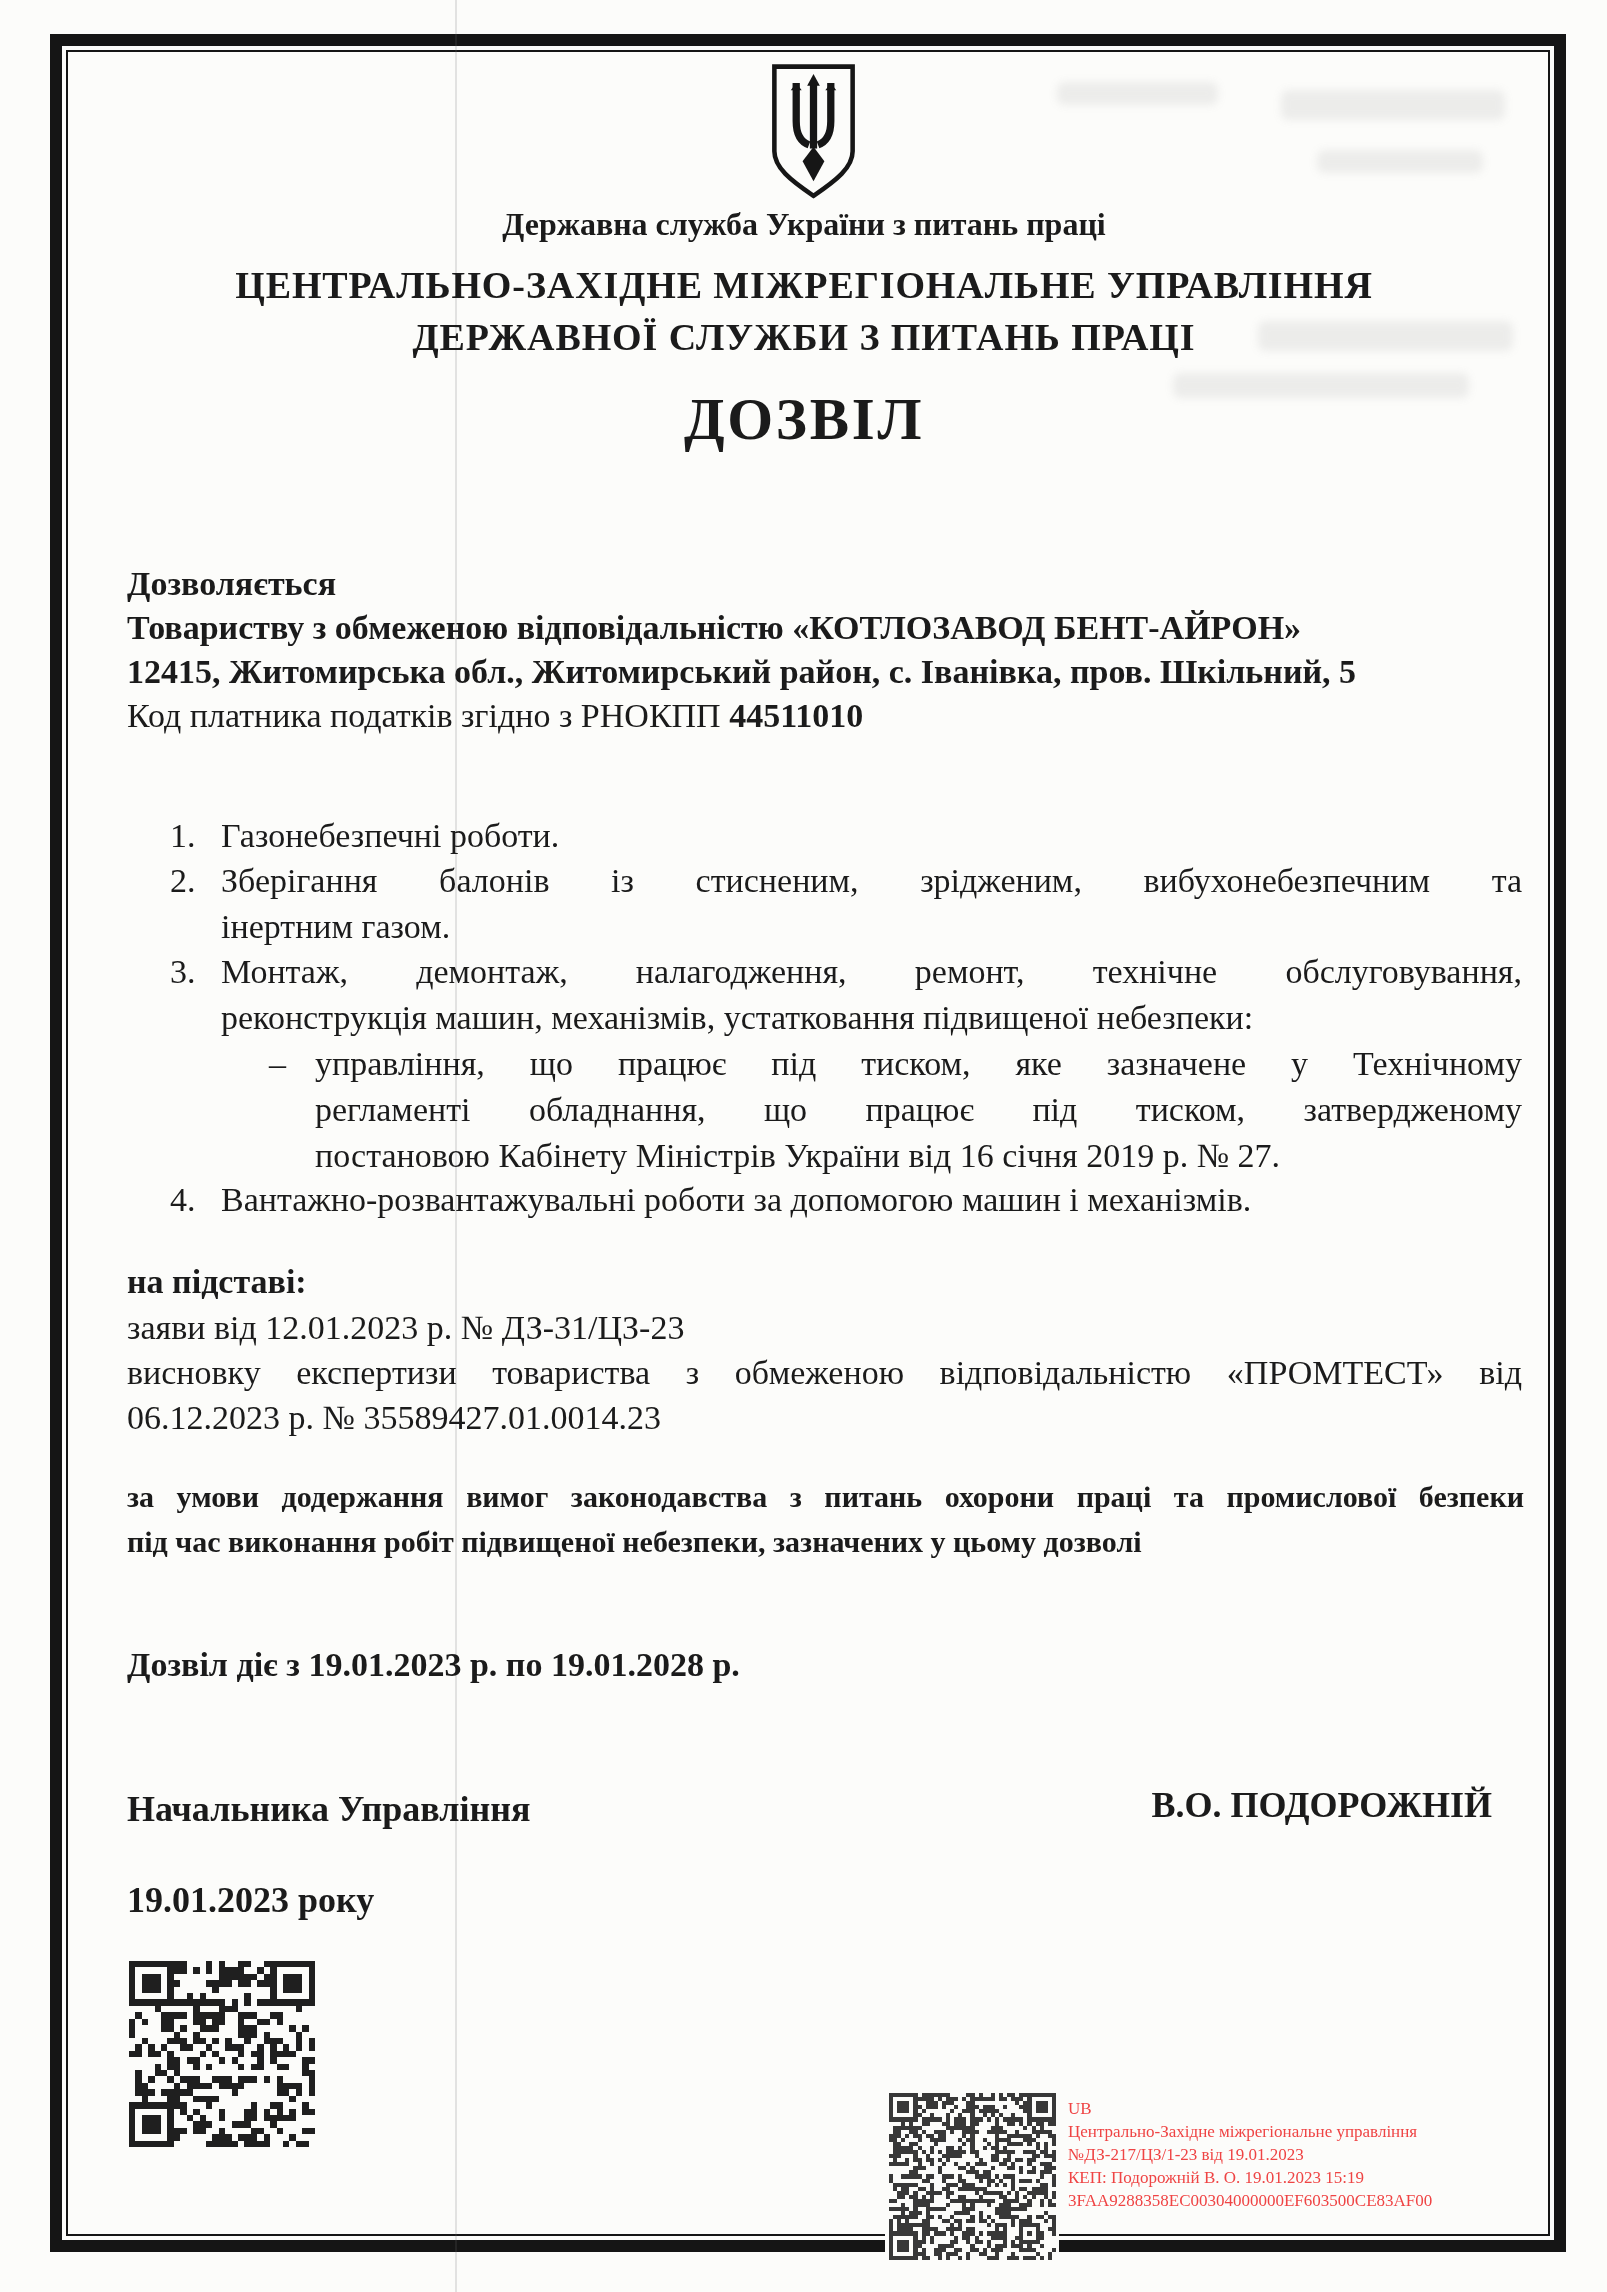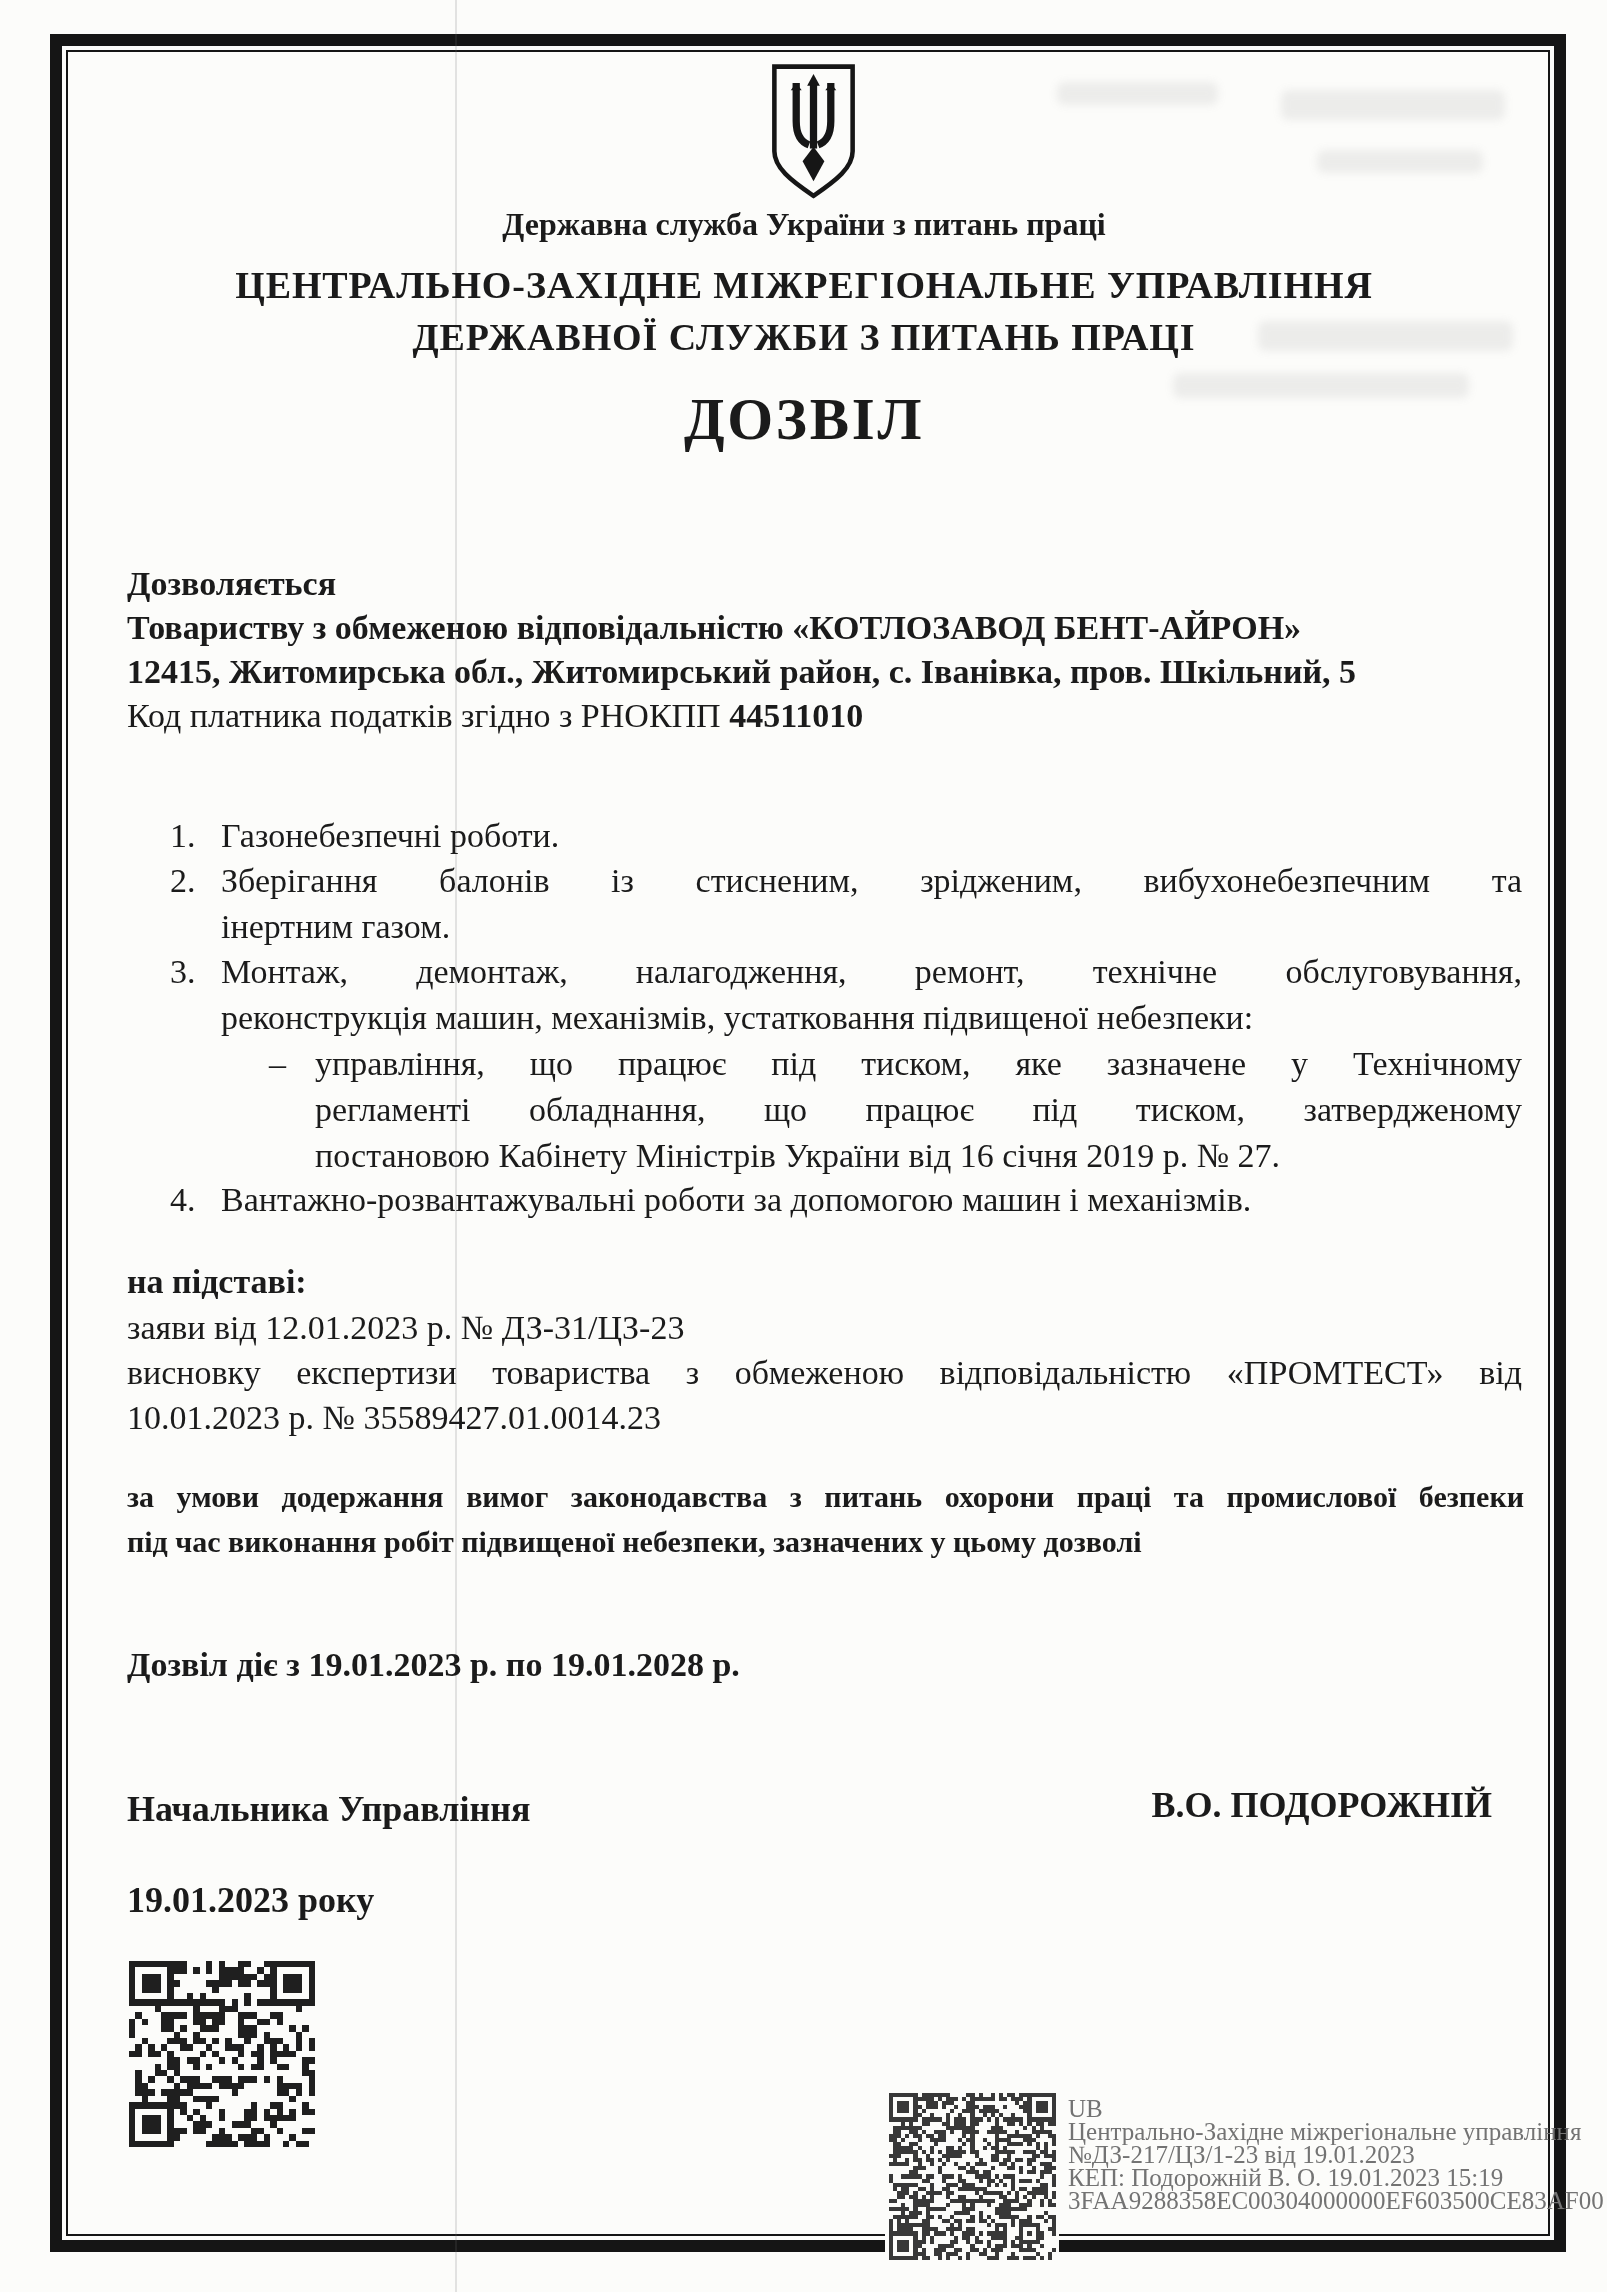--- a/index.html
+++ b/index.html
@@ -67,21 +67,21 @@
   .validity{left:127px;top:1646px;font-size:34px;font-weight:bold;}
   .sig-pos{left:127px;top:1788px;font-size:36px;font-weight:bold;}
   .sig-name{right:116px;top:1784px;font-size:36px;font-weight:bold;}
   .issue-date{left:127px;top:1879px;font-size:36px;font-weight:bold;}
 
   .qr1{left:129px;top:1961px;width:186px;height:186px;z-index:5;}
   .qr1 svg{width:100%;height:100%;}
 
   .stamp-qr{left:885px;top:2089px;width:167px;height:167px;background:#fcfcfa;padding:3.6px;z-index:6;}
   .stamp-qr svg{width:100%;height:100%;}
-  .stamp-text{left:1068px;top:2097px;width:502px;font-size:25px;line-height:23px;color:#737373;z-index:6;}
+  .stamp-text{left:1068px;top:2097px;width:502px;font-size:17px;line-height:23px;color:#ef4444;z-index:6;}
   .stamp-text div{white-space:nowrap;}
 </style>
 </head>
 <body>
 
 <div class="page">
 
   <div class="frame"></div>
   <div class="fold-line"></div>
   <div class="artifact a1"></div>
@@ -153,21 +153,21 @@
   <div class="abs li" style="top:1177px">
     <span class="num">4.</span>
     <div class="litext">
         <div class="ln">Вантажно-розвантажувальні роботи за допомогою машин і механізмів.</div>
       </div>
   </div>
 
   <div class="abs basis-heading">на підставі:</div>
   <div class="abs basis-line pre nowrap" style="top:1309px">заяви  від  12.01.2023 р. № ДЗ-31/ЦЗ-23</div>
   <div class="abs basis-line basis-l2" style="top:1354px">висновку експертизи товариства з обмеженою відповідальністю «ПРОМТЕСТ» від</div>
-  <div class="abs basis-line pre nowrap" style="top:1399px">10.01.2023 р.  № 35589427.01.0014.23</div>
+  <div class="abs basis-line pre nowrap" style="top:1399px">06.12.2023 р.  № 35589427.01.0014.23</div>
 
   <div class="abs condition">
     <div class="ln1">за умови додержання вимог законодавства з питань охорони праці та промислової безпеки</div>
     <div>під час виконання робіт підвищеної небезпеки, зазначених у цьому дозволі</div>
   </div>
 
   <div class="abs validity nowrap">Дозвіл діє з 19.01.2023 р. по 19.01.2028 р.</div>
 
   <div class="abs sig-pos nowrap">Начальника Управління</div>
   <div class="abs sig-name nowrap">В.О. ПОДОРОЖНІЙ</div>

